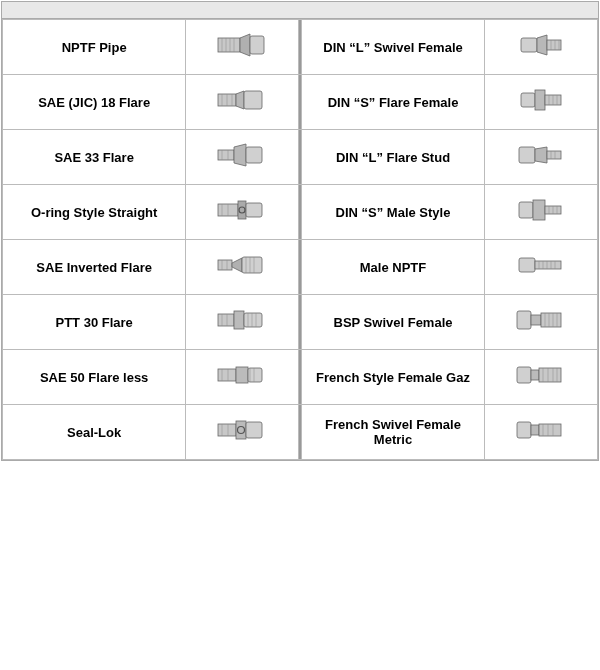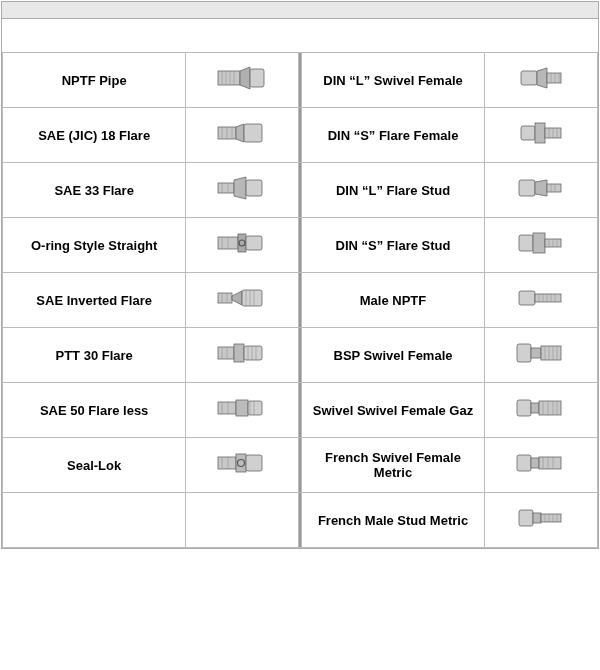--- a/index.html
+++ b/index.html
@@ -18,21 +18,20 @@
       background: #e8e8e8;
       text-align: center;
       font-weight: bold;
       font-size: 14px;
       padding: 8px 0;
       border-bottom: 1px solid #aaa;
     }
     .table {
       width: 100%;
       border-collapse: collapse;
-      margin-top: 33px;
     }
     .table td {
       border: 1px solid #bbb;
       vertical-align: middle;
     }
     .row-left-label, .row-right-label {
       width: 130px;
       font-size: 13px;
       font-weight: bold;
       text-align: center;
@@ -122,21 +121,21 @@
           <td class="row-left-label">O-ring Style Straight</td>
           <td class="row-left-img"><svg class="fitting-svg" viewBox="0 0 56 42" xmlns="http://www.w3.org/2000/svg">
       <rect x="4" y="15" width="20" height="12" fill="#c8c8c8" stroke="#666" stroke-width="0.8"></rect>
       <rect x="24" y="12" width="8" height="18" fill="#aaa" stroke="#666" stroke-width="0.8"></rect>
       <rect x="32" y="14" width="16" height="14" rx="2" fill="#d0d0d0" stroke="#666" stroke-width="0.8"></rect>
       <circle cx="28" cy="21" r="3" fill="none" stroke="#555" stroke-width="1.2"></circle>
       <line x1="8" y1="15" x2="8" y2="27" stroke="#888" stroke-width="0.5"></line>
       <line x1="14" y1="15" x2="14" y2="27" stroke="#888" stroke-width="0.5"></line>
     </svg></td>
           <td style="width: 2px; background-color: rgb(153, 153, 153); padding: 0px;"></td>
-          <td class="row-right-label">DIN “S” Flare Stud</td>
+          <td class="row-right-label">DIN “S” Male Style</td>
           <td class="row-right-img"><svg class="fitting-svg" viewBox="0 0 56 42" xmlns="http://www.w3.org/2000/svg">
       <rect x="6" y="13" width="14" height="16" rx="2" fill="#d0d0d0" stroke="#666" stroke-width="0.8"></rect>
       <rect x="20" y="11" width="12" height="20" fill="#bbb" stroke="#666" stroke-width="0.8"></rect>
       <rect x="32" y="17" width="16" height="8" fill="#c8c8c8" stroke="#666" stroke-width="0.8"></rect>
       <line x1="36" y1="17" x2="36" y2="25" stroke="#888" stroke-width="0.5"></line>
       <line x1="40" y1="17" x2="40" y2="25" stroke="#888" stroke-width="0.5"></line>
       <line x1="44" y1="17" x2="44" y2="25" stroke="#888" stroke-width="0.5"></line>
     </svg></td>
         </tr>
         <tr>
@@ -192,21 +191,21 @@
           <td class="row-left-img"><svg class="fitting-svg" viewBox="0 0 56 42" xmlns="http://www.w3.org/2000/svg">
       <rect x="4" y="15" width="18" height="12" fill="#c8c8c8" stroke="#666" stroke-width="0.8"></rect>
       <rect x="22" y="13" width="12" height="16" fill="#bbb" stroke="#666" stroke-width="0.8"></rect>
       <rect x="34" y="14" width="14" height="14" rx="2" fill="#d0d0d0" stroke="#666" stroke-width="0.8"></rect>
       <line x1="8" y1="15" x2="8" y2="27" stroke="#888" stroke-width="0.5"></line>
       <line x1="14" y1="15" x2="14" y2="27" stroke="#888" stroke-width="0.5"></line>
       <line x1="36" y1="14" x2="36" y2="28" stroke="#888" stroke-width="0.5"></line>
       <line x1="40" y1="14" x2="40" y2="28" stroke="#888" stroke-width="0.5"></line>
     </svg></td>
           <td style="width: 2px; background-color: rgb(153, 153, 153); padding: 0px;"></td>
-          <td class="row-right-label">Swivel Swivel Female Gaz</td>
+          <td class="row-right-label">French Style Female Gaz</td>
           <td class="row-right-img"><svg class="fitting-svg" viewBox="0 0 56 42" xmlns="http://www.w3.org/2000/svg">
       <rect x="4" y="13" width="14" height="16" rx="2" fill="#d0d0d0" stroke="#666" stroke-width="0.8"></rect>
       <rect x="18" y="16" width="8" height="10" fill="#bbb" stroke="#666" stroke-width="0.8"></rect>
       <rect x="26" y="14" width="22" height="14" fill="#c8c8c8" stroke="#666" stroke-width="0.8"></rect>
       <line x1="30" y1="14" x2="30" y2="28" stroke="#888" stroke-width="0.5"></line>
       <line x1="35" y1="14" x2="35" y2="28" stroke="#888" stroke-width="0.5"></line>
       <line x1="40" y1="14" x2="40" y2="28" stroke="#888" stroke-width="0.5"></line>
       <line x1="44" y1="14" x2="44" y2="28" stroke="#888" stroke-width="0.5"></line>
     </svg></td>
         </tr>
@@ -224,30 +223,15 @@
           <td class="row-right-label">French Swivel Female Metric</td>
           <td class="row-right-img"><svg class="fitting-svg" viewBox="0 0 56 42" xmlns="http://www.w3.org/2000/svg">
       <rect x="4" y="13" width="14" height="16" rx="2" fill="#d0d0d0" stroke="#666" stroke-width="0.8"></rect>
       <rect x="18" y="16" width="8" height="10" fill="#bbb" stroke="#666" stroke-width="0.8"></rect>
       <rect x="26" y="15" width="22" height="12" fill="#c8c8c8" stroke="#666" stroke-width="0.8"></rect>
       <line x1="30" y1="15" x2="30" y2="27" stroke="#888" stroke-width="0.5"></line>
       <line x1="35" y1="15" x2="35" y2="27" stroke="#888" stroke-width="0.5"></line>
       <line x1="40" y1="15" x2="40" y2="27" stroke="#888" stroke-width="0.5"></line>
     </svg></td>
         </tr>
-        <tr>
-          <td class="row-left-label"></td>
-          <td class="row-left-img"><svg class="fitting-svg" viewBox="0 0 56 42" xmlns="http://www.w3.org/2000/svg"></svg></td>
-          <td style="width: 2px; background-color: rgb(153, 153, 153); padding: 0px;"></td>
-          <td class="row-right-label">French Male Stud Metric</td>
-          <td class="row-right-img"><svg class="fitting-svg" viewBox="0 0 56 42" xmlns="http://www.w3.org/2000/svg">
-      <rect x="6" y="13" width="14" height="16" rx="2" fill="#d0d0d0" stroke="#666" stroke-width="0.8"></rect>
-      <rect x="20" y="16" width="8" height="10" fill="#bbb" stroke="#666" stroke-width="0.8"></rect>
-      <rect x="28" y="17" width="20" height="8" fill="#c8c8c8" stroke="#666" stroke-width="0.8"></rect>
-      <line x1="32" y1="17" x2="32" y2="25" stroke="#888" stroke-width="0.5"></line>
-      <line x1="36" y1="17" x2="36" y2="25" stroke="#888" stroke-width="0.5"></line>
-      <line x1="40" y1="17" x2="40" y2="25" stroke="#888" stroke-width="0.5"></line>
-      <line x1="44" y1="17" x2="44" y2="25" stroke="#888" stroke-width="0.5"></line>
-    </svg></td>
-        </tr>
       </tbody>
   </table>
 </div>
 
 </body></html>

